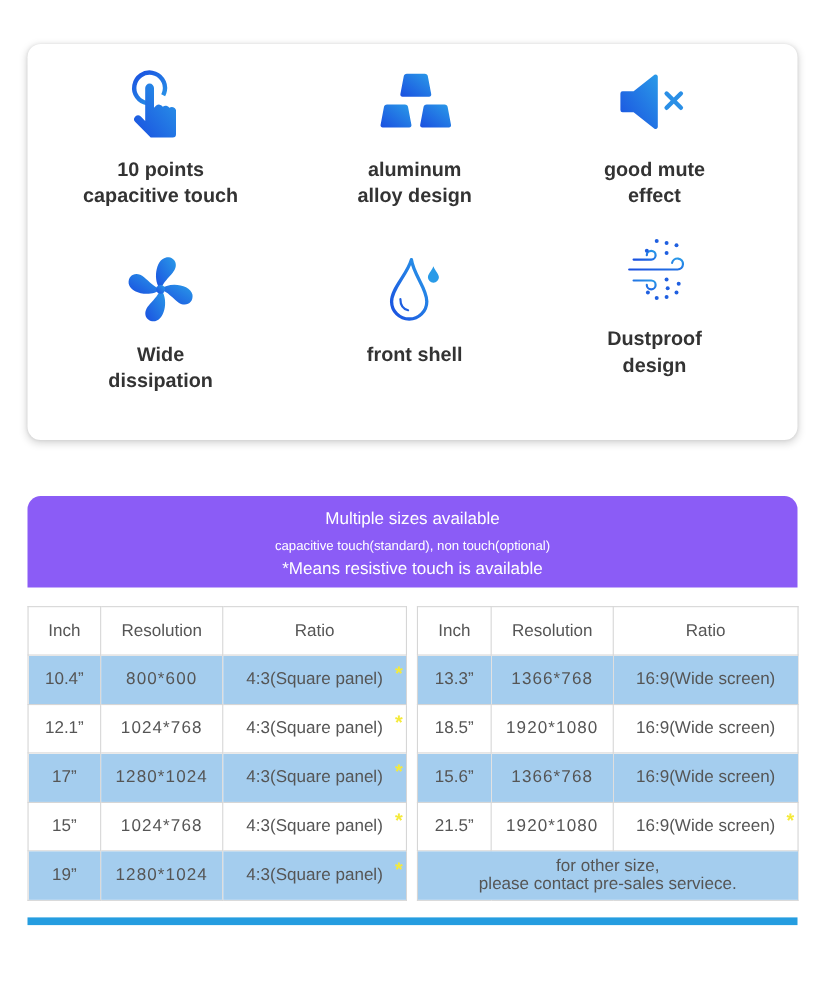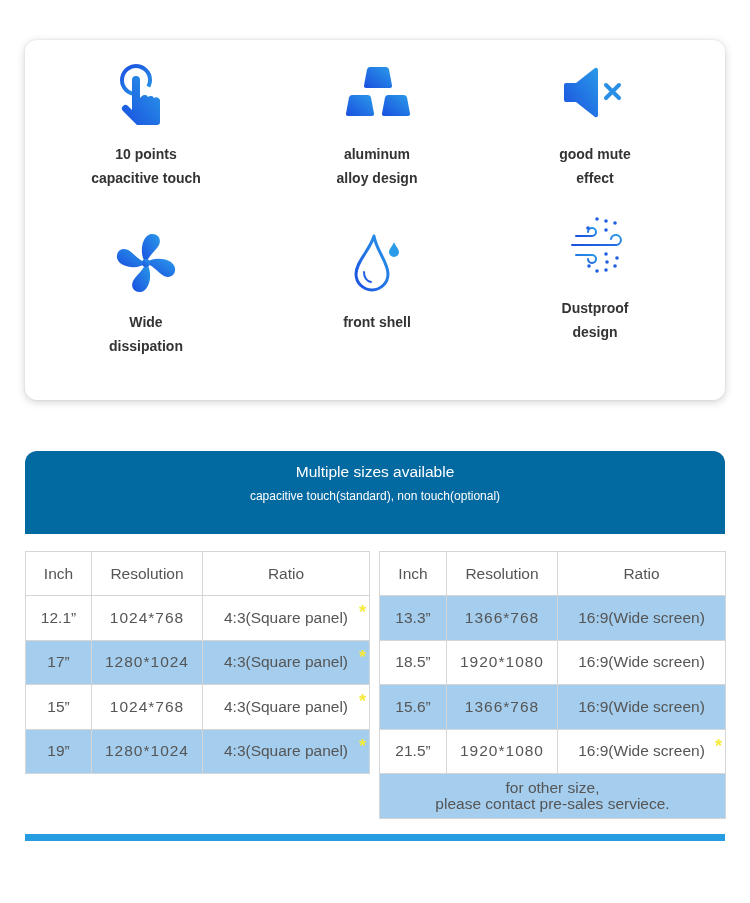--- a/index.html
+++ b/index.html
@@ -9,26 +9,26 @@
     .feature-card {
       position: absolute; left: 25px; top: 40px; width: 700px; height: 360px;
       background: #ffffff; border-radius: 12px;
       box-shadow: 0 2px 8px rgba(0,0,0,0.18), 0 0 3px rgba(0,0,0,0.08);
     }
     .feature {
       position: absolute; width: 230px; text-align: center;
     }
     .feature .icon { width: 70px; height: 70px; margin: 0 auto; display: block; }
     .feature .label {
-      margin-top: 12px; font-weight: bold; font-size: 14px; line-height: 24px; color: #333333;
+      margin-top: 12px; font-weight: bold; font-size: 18px; line-height: 24px; color: #333333;
     }
 
     .sizes-banner {
       position: absolute; left: 25px; top: 451px; width: 700px; height: 83px;
-      background: #0369a1; border-radius: 12px 12px 0 0; color: #ffffff; text-align: center;
+      background: #8b5cf6; border-radius: 12px 12px 0 0; color: #ffffff; text-align: center;
       font-family: "Liberation Sans Narrow", "Liberation Sans", sans-serif;
     }
     .sizes-banner .title { font-size: 15.5px; position: absolute; left: 0; right: 0; top: 12px; }
     .sizes-banner .line2 { font-size: 12px; position: absolute; left: 0; right: 0; top: 38px; }
     .sizes-banner .line3 { font-size: 15.5px; position: absolute; left: 0; right: 0; top: 58px; }
 
     table.spec {
       position: absolute; top: 551px; border-collapse: collapse; table-layout: fixed;
       font-size: 15.5px; color: #555555;
     }
@@ -144,34 +144,40 @@
     <div class="label" style="margin-top:11px;">
       <div>Dustproof</div>
       <div>design</div>
     </div>
   </div>
 </div>
 
 <div class="sizes-banner">
   <div class="title">Multiple sizes available</div>
   <div class="line2">capacitive touch(standard), non touch(optional)</div>
+  <div class="line3">*Means resistive touch is available</div>
 </div>
 
 <table class="spec" style="left:25px; width:344px;">
   <colgroup>
       <col style="width:66px">
       <col style="width:111px">
       <col style="width:167px">
     </colgroup>
   <tbody>
       <tr>
     <th>Inch</th>
     <th>Resolution</th>
     <th>Ratio</th>
   </tr>
+  <tr class="blue">
+    <td>10.4”</td>
+    <td class="res">800*600</td>
+    <td><span>4:3(Square panel)</span><span class="star">*</span></td>
+  </tr>
   <tr>
     <td>12.1”</td>
     <td class="res">1024*768</td>
     <td><span>4:3(Square panel)</span><span class="star">*</span></td>
   </tr>
   <tr class="blue">
     <td>17”</td>
     <td class="res">1280*1024</td>
     <td><span>4:3(Square panel)</span><span class="star">*</span></td>
   </tr>

